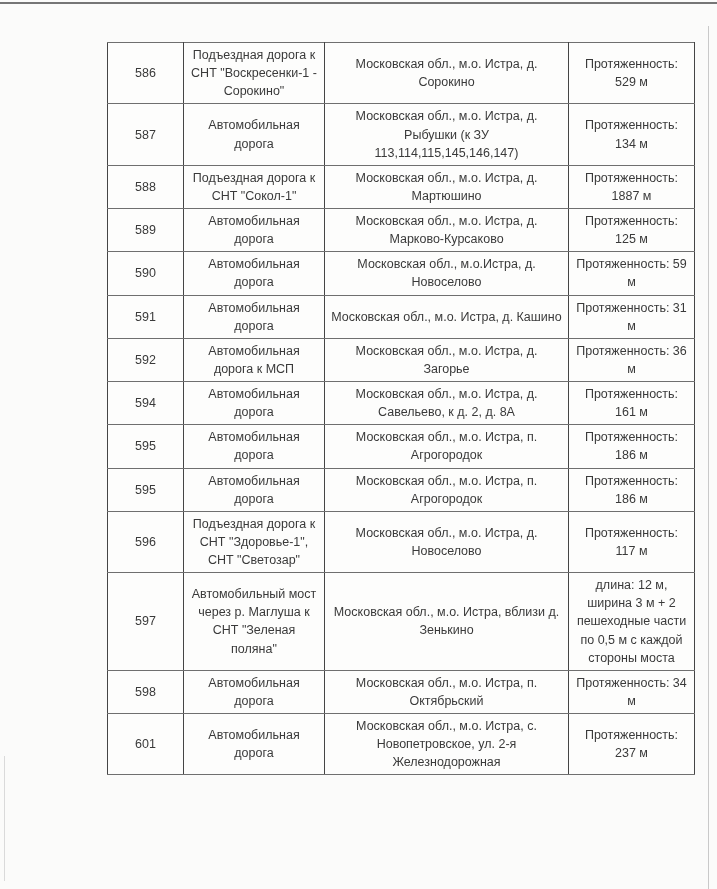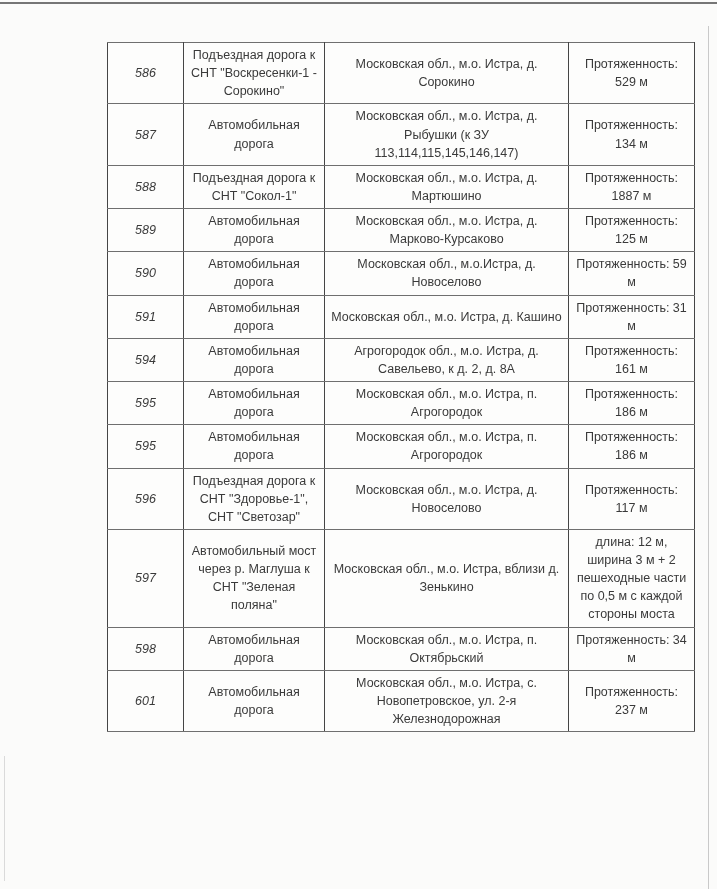--- a/index.html
+++ b/index.html
@@ -58,21 +58,21 @@
     font-size: 12.5px;
     line-height: 1.45;
     word-wrap: break-word;
   }
   table.roads {
     border: 1px solid #434343;
   }
   table.roads tr {
     min-height: 40px;
   }
-  table.roads td.col-num { width: 76px; font-style: italic; }
+  table.roads td.col-num { width: 76px; }
   table.roads td.col-name { width: 141px; }
   table.roads td.col-location { width: 244px; }
   table.roads td.col-length { width: 126px; }
 </style>
 </head>
 <body>
 
 <div class="page">
   <div class="scan-top-line"></div>
   <div class="scan-edge-right"></div>
@@ -116,23 +116,29 @@
           <td class="col-location">Московская обл., м.о.Истра, д. Новоселово</td>
           <td class="col-length">Протяженность: 59 м</td>
         </tr>
         <tr>
           <td class="col-num">591</td>
           <td class="col-name">Автомобильная дорога</td>
           <td class="col-location">Московская обл., м.о. Истра, д. Кашино</td>
           <td class="col-length">Протяженность: 31 м</td>
         </tr>
         <tr>
+          <td class="col-num">592</td>
+          <td class="col-name">Автомобильная дорога к МСП</td>
+          <td class="col-location">Московская обл., м.о. Истра, д. Загорье</td>
+          <td class="col-length">Протяженность: 36 м</td>
+        </tr>
+        <tr>
           <td class="col-num">594</td>
           <td class="col-name">Автомобильная дорога</td>
-          <td class="col-location">Агрогородок обл., м.о. Истра, д. Савельево, к д. 2, д. 8А</td>
+          <td class="col-location">Московская обл., м.о. Истра, д. Савельево, к д. 2, д. 8А</td>
           <td class="col-length">Протяженность: 161 м</td>
         </tr>
         <tr>
           <td class="col-num">595</td>
           <td class="col-name">Автомобильная дорога</td>
           <td class="col-location">Московская обл., м.о. Истра, п. Агрогородок</td>
           <td class="col-length">Протяженность: 186 м</td>
         </tr>
         <tr>
           <td class="col-num">595</td>

